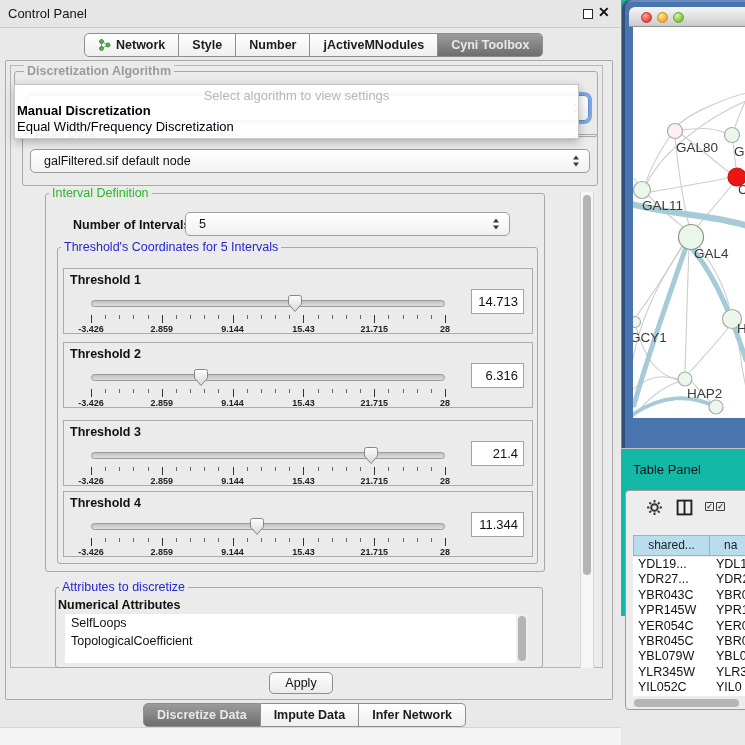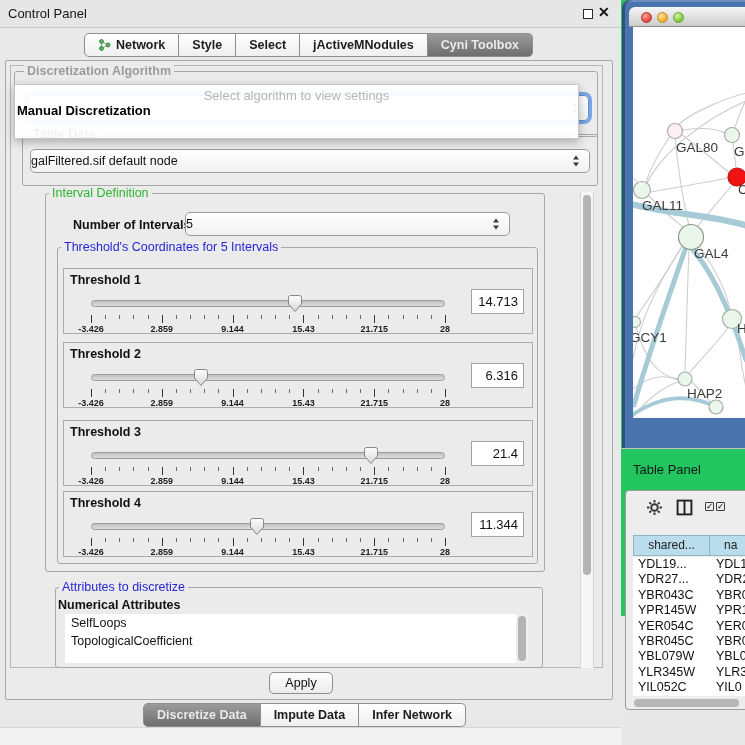--- a/index.html
+++ b/index.html
@@ -19,21 +19,21 @@
   .seg.sel{background:linear-gradient(#9b9b9b,#6e6e6e);color:#e9e9e9;}
   .tabpane{position:absolute;left:5px;top:60px;width:608px;height:640px;background:#ebebeb;border:1px solid #a9a9a9;border-radius:2px;box-sizing:border-box;}
   .inner{position:absolute;left:10px;top:65px;width:593px;height:603px;background:#ebebeb;border:1px solid #b6b6b6;box-sizing:border-box;}
   .grp{position:absolute;border:1px solid #a8a8a8;border-radius:3px;box-sizing:border-box;}
   .legend{position:absolute;font-size:12.5px;background:#ebebeb;padding:0 3px;white-space:nowrap;}
   .lg-grey{color:#9b9b9b;font-weight:bold;}
   .lg-dark{color:#1a1a1a;font-weight:bold;}
   .lg-green{color:#2eb42e;}
   .lg-blue{color:#2525d5;}
   .combo{position:absolute;background:linear-gradient(#ffffff,#f1f1f1);border:1px solid #9c9c9c;border-radius:5px;box-sizing:border-box;}
-  .combo .val{position:absolute;left:0;top:50%;transform:translateY(-50%);font-size:12.5px;color:#111;white-space:nowrap;}
+  .combo .val{position:absolute;left:13px;top:50%;transform:translateY(-50%);font-size:12.5px;color:#111;white-space:nowrap;}
   .spin{position:absolute;right:9px;top:50%;transform:translateY(-50%);width:7px;height:11px;}
   .spin:before,.spin:after{content:"";position:absolute;left:0;border-left:3.5px solid transparent;border-right:3.5px solid transparent;}
   .spin:before{top:0;border-bottom:4px solid #3a3a3a;}
   .spin:after{bottom:0;border-top:4px solid #3a3a3a;}
   .focus-ring{box-shadow:0 0 0 3px #7aa6e2;border-color:#5d8ed0;}
   .popup{position:absolute;left:14px;top:84px;width:563px;height:53px;background:rgba(255,255,255,0.94);
          border:1px solid #c6c6c6;box-shadow:0 3px 9px rgba(0,0,0,0.28);z-index:30;}
   .popup .prompt{position:absolute;top:3px;left:0;width:100%;text-align:center;font-size:13px;color:#b6b6b6;}
   .popup .pitem{position:absolute;left:2px;font-size:13px;color:#000;white-space:nowrap;}
   .thr-row{position:absolute;left:63px;width:470px;height:66px;border:1px solid #ababab;background:#ebebeb;box-sizing:border-box;}
@@ -50,21 +50,21 @@
   .vscroll .th{position:absolute;left:2px;top:3px;width:8px;height:380px;background:#b4b4b4;border-radius:5px;}
   .nattr{position:absolute;left:58px;top:598px;font-size:12.5px;font-weight:bold;color:#111;}
   .alist{position:absolute;left:65px;top:614px;width:451px;height:49px;background:#fff;overflow:hidden;}
   .alist .it{font-size:12.5px;color:#111;padding-left:6px;line-height:18px;white-space:nowrap;}
   .lscroll{position:absolute;left:516px;top:614px;width:12px;height:49px;background:#efefef;}
   .lscroll .th{position:absolute;left:1.5px;top:2px;width:8px;height:45px;background:#b4b4b4;border-radius:5px;}
   .apply{position:absolute;left:269px;top:672px;width:64px;height:22px;background:linear-gradient(#fdfdfd,#ebebeb);
          border:1px solid #8d8d8d;border-radius:5px;font-size:12.5px;text-align:center;line-height:20px;color:#111;box-sizing:border-box;}
   .bstrip{position:absolute;left:0;top:727px;width:621px;height:18px;background:#f3f3f3;border-top:1px solid #d6d6d6;}
   
-  .right-panel{position:absolute;left:621px;top:0;width:124px;height:616px;background:#22c55e;}
+  .right-panel{position:absolute;left:621px;top:0;width:124px;height:616px;background:#14b8a6;}
   .netwin{position:absolute;left:1px;top:0;width:123px;height:448px;background:#4a74ae;border-radius:8px 0 0 0;
           box-shadow:inset 3px 0 0 rgba(22,42,72,0.5), inset 0 2px 0 rgba(255,255,255,0.18);}
   .nettitle{position:absolute;left:7px;top:7px;width:116px;height:20px;background:linear-gradient(#f7f7f7,#cbcbcb);
             border-radius:6px 0 0 0;border-bottom:1px solid #8f8f8f;box-sizing:border-box;}
   .light{position:absolute;top:4.5px;width:11px;height:11px;border-radius:50%;box-sizing:border-box;}
   .l-red{left:12px;background:radial-gradient(circle at 35% 30%,#ffa79f,#ee564d 55%,#c13a32);border:1px solid #ae362f;}
   .l-yellow{left:28px;background:radial-gradient(circle at 35% 30%,#ffe3a3,#f5b63c 55%,#d3952a);border:1px solid #c08c26;}
   .l-green{left:44px;background:radial-gradient(circle at 35% 30%,#d9f3b4,#8ecf48 55%,#6cb135);border:1px solid #66a332;}
   .netcanvas{position:absolute;left:11px;top:27px;width:113px;height:391px;background:#fff;overflow:hidden;}
   .netcanvas text{font-family:"Liberation Sans",sans-serif;font-size:13.5px;fill:#3a3a3a;}
@@ -105,21 +105,21 @@
             <circle cx="3.5" cy="3.5" r="2" fill="#54b554" stroke="#2e7d32" stroke-width="0.8"></circle>
             <circle cx="3.5" cy="10.5" r="2" fill="#54b554" stroke="#2e7d32" stroke-width="0.8"></circle>
             <circle cx="10" cy="7" r="2" fill="#54b554" stroke="#2e7d32" stroke-width="0.8"></circle>
           </svg>
           <span>Network</span>
         </div>
         <div class="seg">
           <span>Style</span>
         </div>
         <div class="seg">
-          <span>Select</span>
+          <span>Number</span>
         </div>
         <div class="seg">
           <span>jActiveMNodules</span>
         </div>
         <div class="seg sel">
           <span>Cyni Toolbox</span>
         </div>
       </div>
 
     <div class="tabpane"></div>
@@ -127,20 +127,21 @@
 
     <div class="grp" style="left:14px;top:71px;width:584px;height:66px;"></div>
     <span class="legend lg-grey" style="left:24px;top:64px;">Discretization Algorithm</span>
     <div class="combo focus-ring" style="left:28px;top:95px;width:561px;height:26px;">
       <span class="spin"></span>
     </div>
 
     <div class="popup">
       <div class="prompt">Select algorithm to view settings</div>
       <div class="pitem" style="top:18px;font-weight:bold;">Manual Discretization</div>
+      <div class="pitem" style="top:34px;">Equal Width/Frequency Discretization</div>
     </div>
 
     <div class="grp" style="left:22px;top:134px;width:576px;height:52px;"></div>
     <span class="legend lg-dark" style="left:30px;top:127px;">Table Data</span>
     <div class="combo" style="left:30px;top:149px;width:560px;height:24px;">
       <span class="val">galFiltered.sif default node</span>
       <span class="spin"></span>
     </div>
 
     <div class="grp" style="left:45px;top:193px;width:500px;height:379px;"></div>

